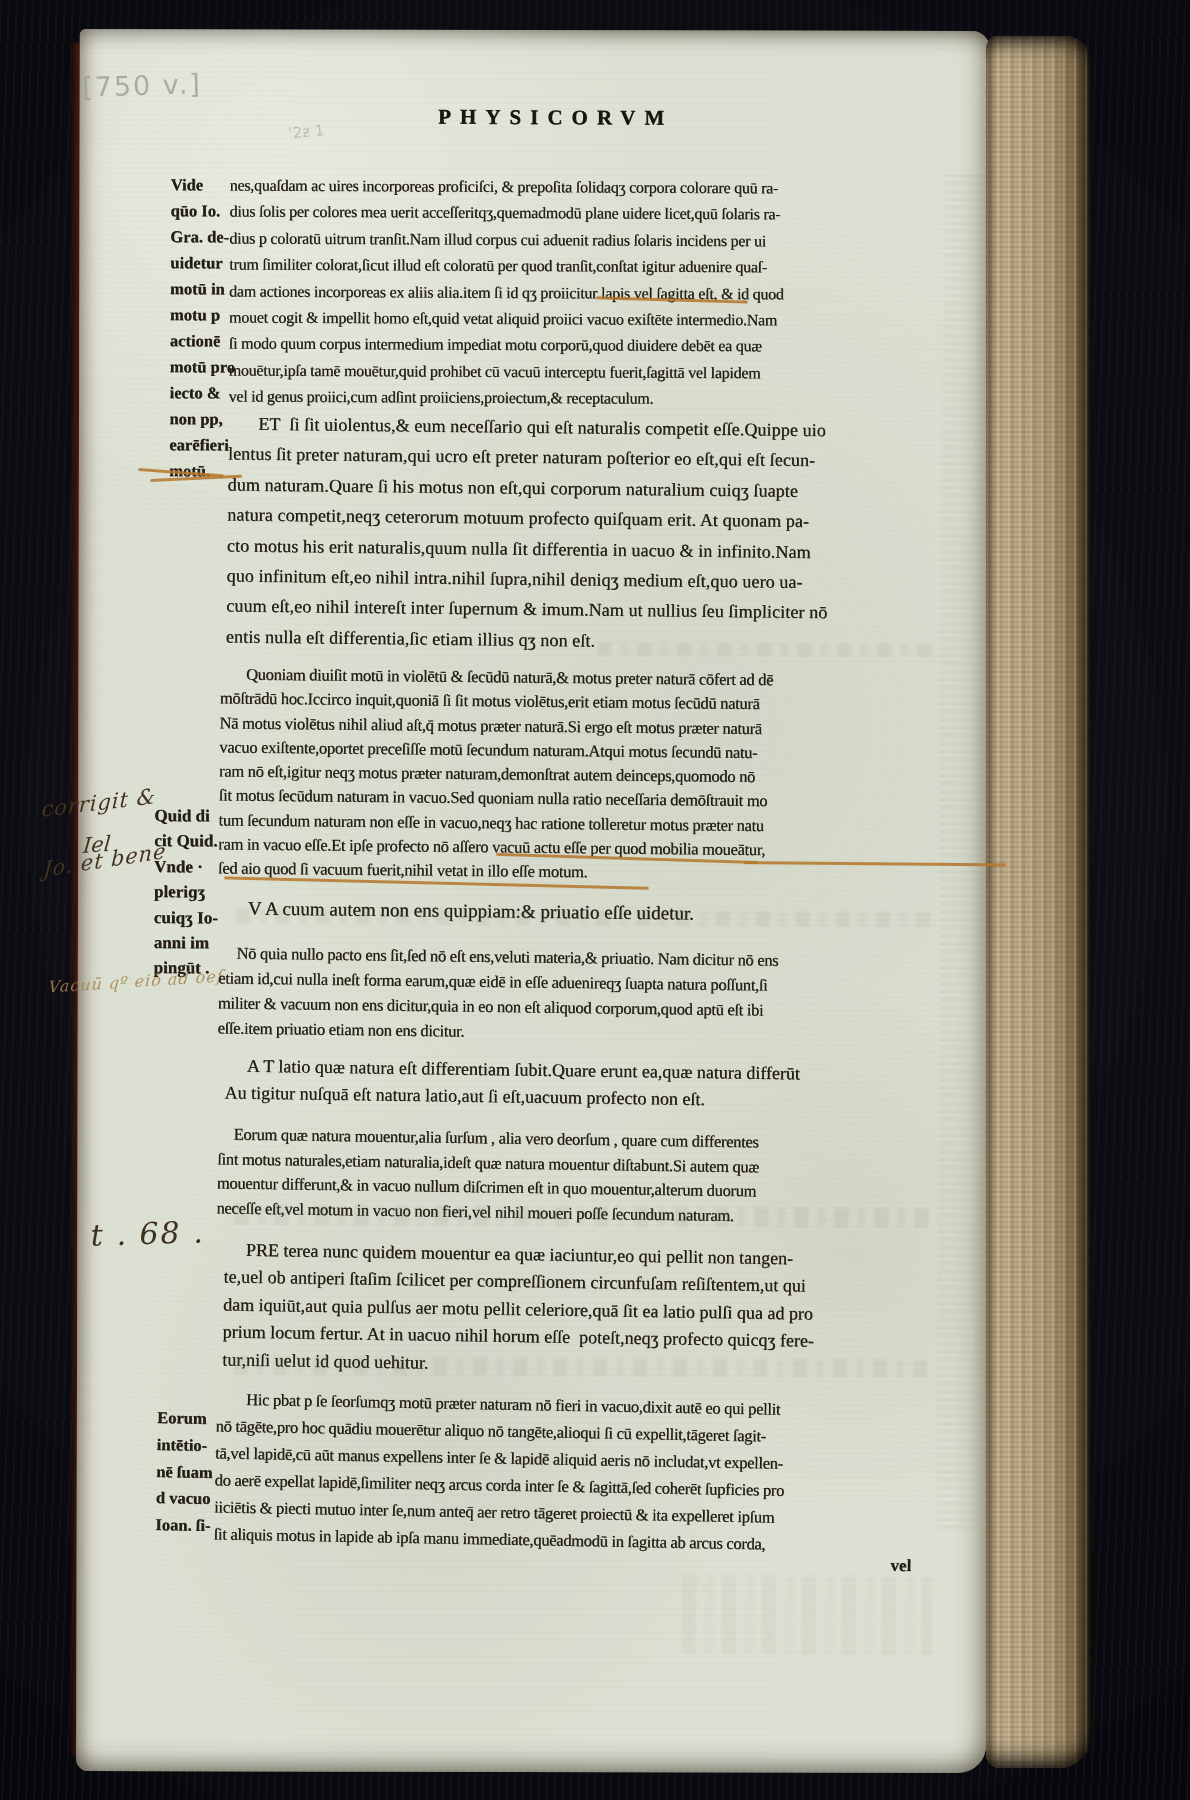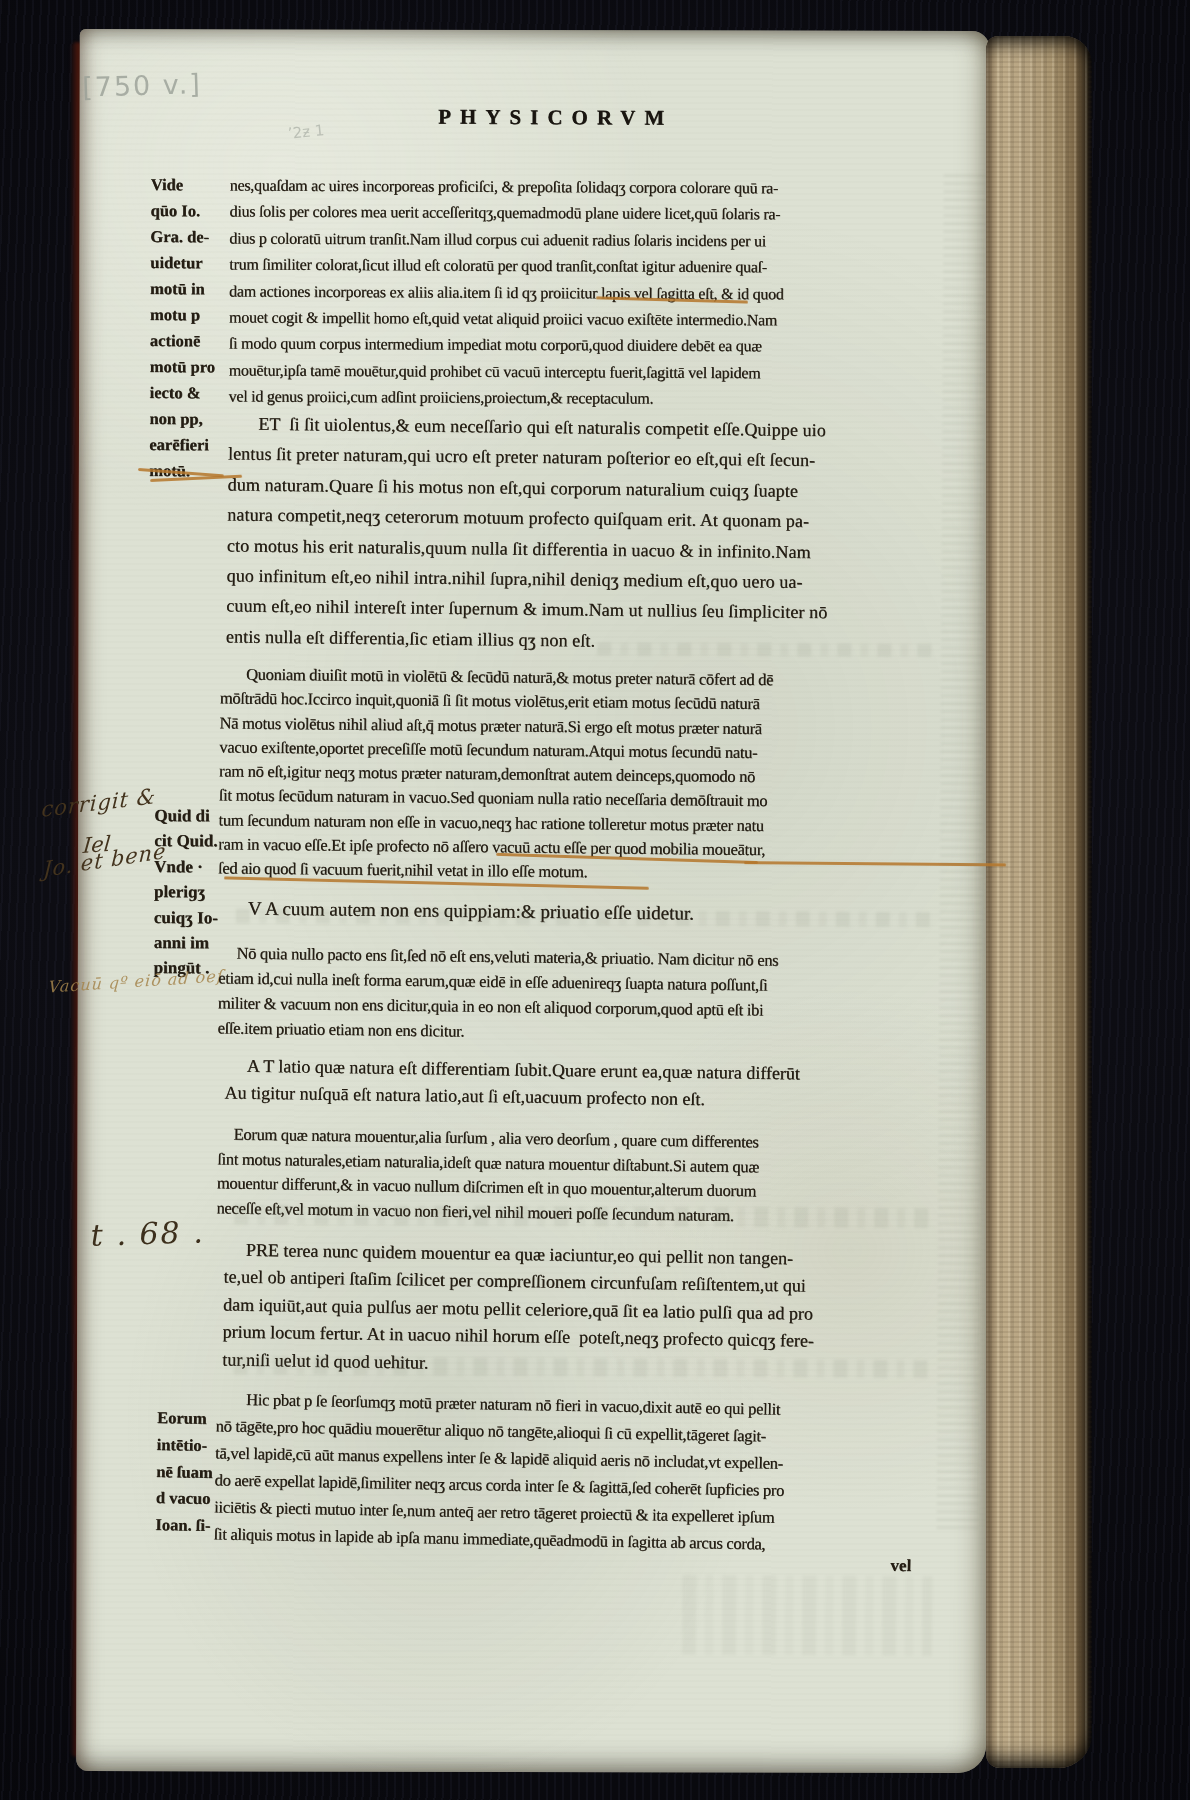--- a/index.html
+++ b/index.html
@@ -78,21 +78,21 @@
   .p7 .ln{line-height:24.6px;}
   .p7 .ln:first-child{padding-left:16px;}
   .p8{left:230px;top:1236px;font-size:18px;transform:rotate(.6deg);}
   .p8 .ln{line-height:27.4px;}
   .p8 .ln:first-child{padding-left:22px;}
   .p9{left:223px;top:1386px;font-size:16.5px;letter-spacing:-.3px;transform:rotate(.75deg);}
   .p9 .ln{line-height:26.9px;}
   .p9 .ln:first-child{padding-left:30px;}
 
   .mn1{left:151px;top:172px;font-size:16.5px;}
-  .mn1 .ln{line-height:26px;}
+  .mn1 .ln{line-height:26px;margin-left:20px;}
   .mn2{left:158px;top:803px;font-size:17px;}
   .mn2 .ln{line-height:25.4px;}
   .mn3{left:164px;top:1405px;font-size:16.5px;transform:rotate(.6deg);}
   .mn3 .ln{line-height:26.8px;}
 
   .catchword{position:absolute;left:898px;top:1552px;font-size:17px;font-weight:700;
     transform:rotate(.7deg);}
 
   
   .hand{position:absolute;font-family:"DejaVu Serif",serif;font-style:italic;

